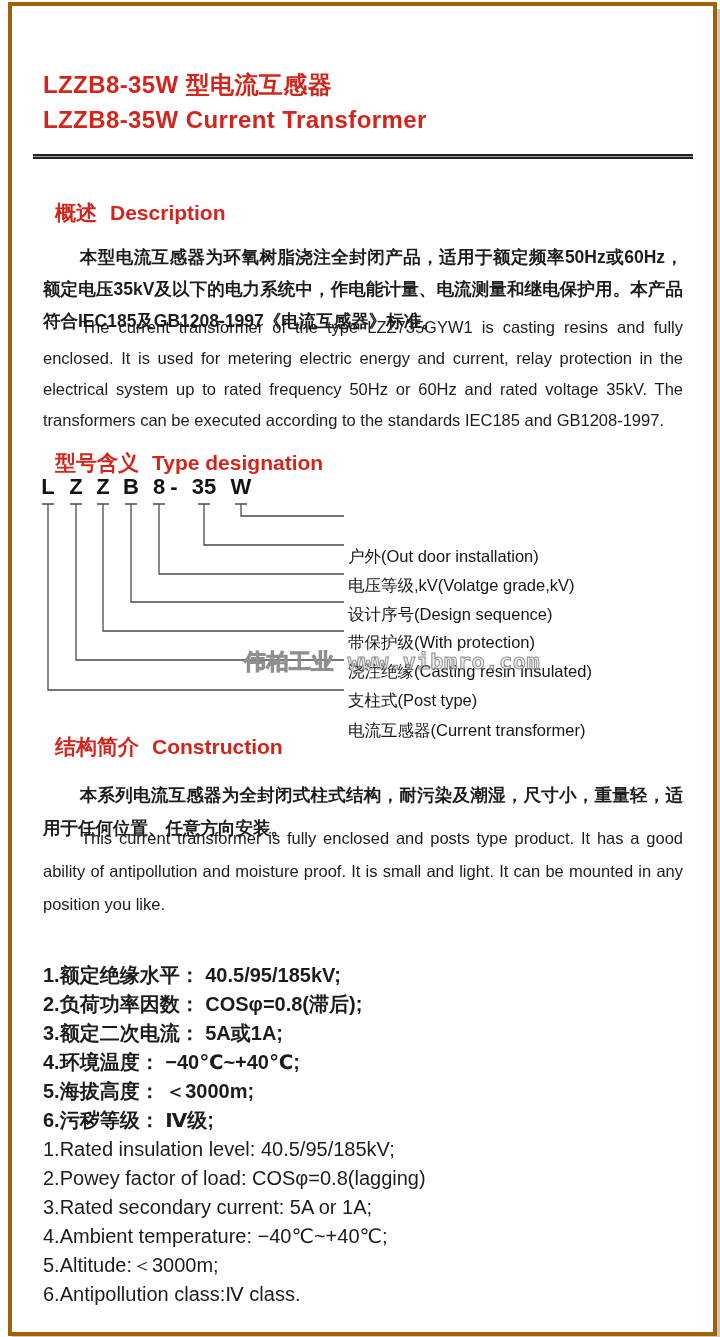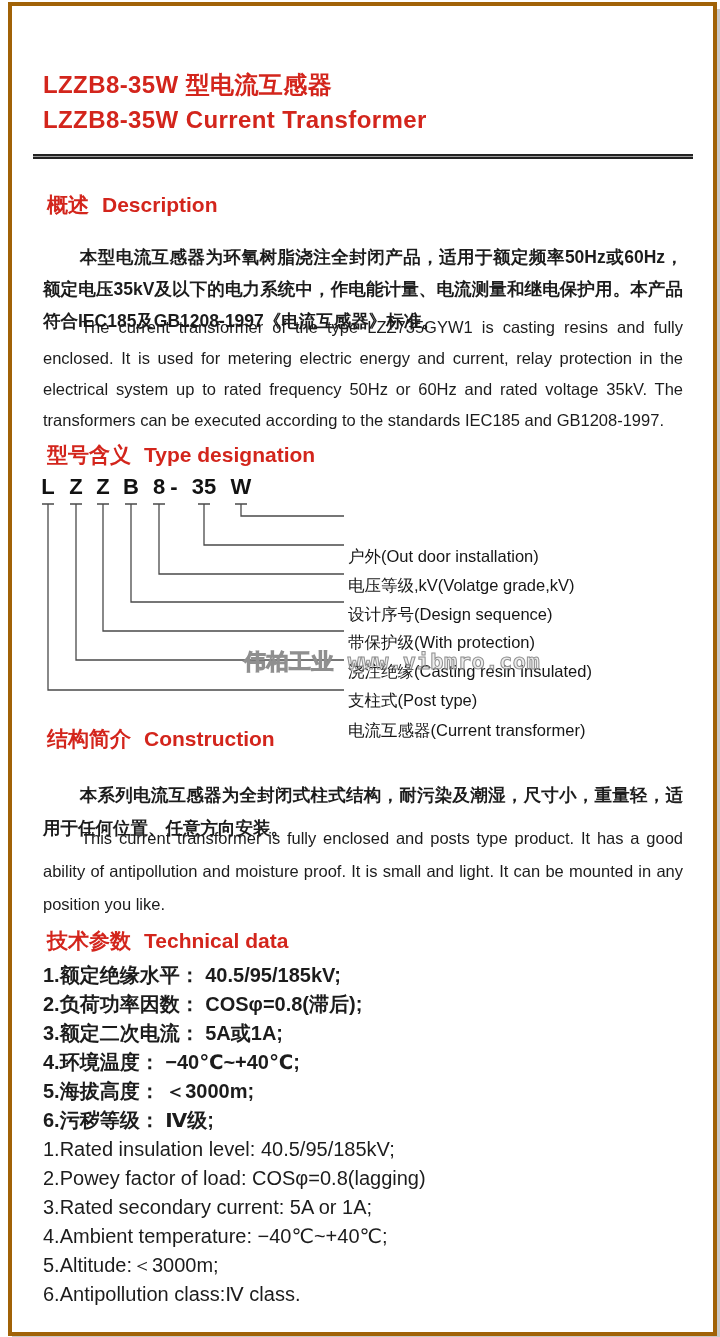--- a/index.html
+++ b/index.html
@@ -18,21 +18,21 @@
     box-shadow:4px 7px 0 0 #c8c8c8;
   }
   .abs{position:absolute;}
   .title{
     color:var(--red);font-weight:bold;font-size:24px;letter-spacing:0.4px;white-space:nowrap;
   }
   .rule{
     height:5px;background:linear-gradient(#232323 0 2px,#9a9a9a 2px 3px,#232323 3px 5px);
   }
   h2{
-    margin:4px;color:var(--red);font-size:21px;font-weight:bold;white-space:nowrap;
+    margin:12px;color:var(--red);font-size:21px;font-weight:bold;white-space:nowrap;
   }
   h2 .zh-head{margin-right:13px;}
   p{margin:0;color:var(--ink);}
   .para{width:640px;text-align:justify;}
   .para-zh{font-size:17.5px;line-height:32px;text-indent:2.1em;font-weight:600;margin-top:25px;}
   .para-en{font-size:16.5px;line-height:31px;text-indent:2.3em;font-weight:500;}
   .code-letter{
     position:absolute;top:0;transform:translateX(-50%);
     font-size:22px;font-weight:bold;color:#121212;letter-spacing:0;
   }
@@ -105,23 +105,20 @@
   </div>
 
   <div class="abs watermark" style="left:232px;top:641px;">伟柏工业 www.vibmro.com</div>
 
   <h2 class="abs" style="left:31px;top:715px;">
     <span class="zh-head">结构简介</span><span>Construction</span>
   </h2>
   <p class="abs para para-zh" style="left:31px;top:748px;line-height:33px;">本系列电流互感器为全封闭式柱式结构，耐污染及潮湿，尺寸小，重量轻，适用于任何位置、任意方向安装。</p>
   <p class="abs para para-en" style="left:31px;top:816px;line-height:33px;">This current transformer is fully enclosed and posts type product. It has a good ability of antipollution and moisture proof. It is small and light. It can be mounted in any position you like.</p>
 
-  <h2 class="abs" style="left:31px;top:917px;">
-    <span class="zh-head">技术参数</span><span>Technical data</span>
-  </h2>
 
   <div class="abs" style="left:31px;top:955px;width:650px;">
     <div class="tech-item tech-zh">1.额定绝缘水平： 40.5/95/185kV;</div>
     <div class="tech-item tech-zh">2.负荷功率因数： COSφ=0.8(滞后);</div>
     <div class="tech-item tech-zh">3.额定二次电流： 5A或1A;</div>
     <div class="tech-item tech-zh">4.环境温度： −40℃~+40℃;</div>
     <div class="tech-item tech-zh">5.海拔高度： ＜3000m;</div>
     <div class="tech-item tech-zh">6.污秽等级： Ⅳ级;</div>
     <div class="tech-item tech-en">1.Rated insulation level: 40.5/95/185kV;</div>
     <div class="tech-item tech-en">2.Powey factor of load: COSφ=0.8(lagging)</div>

